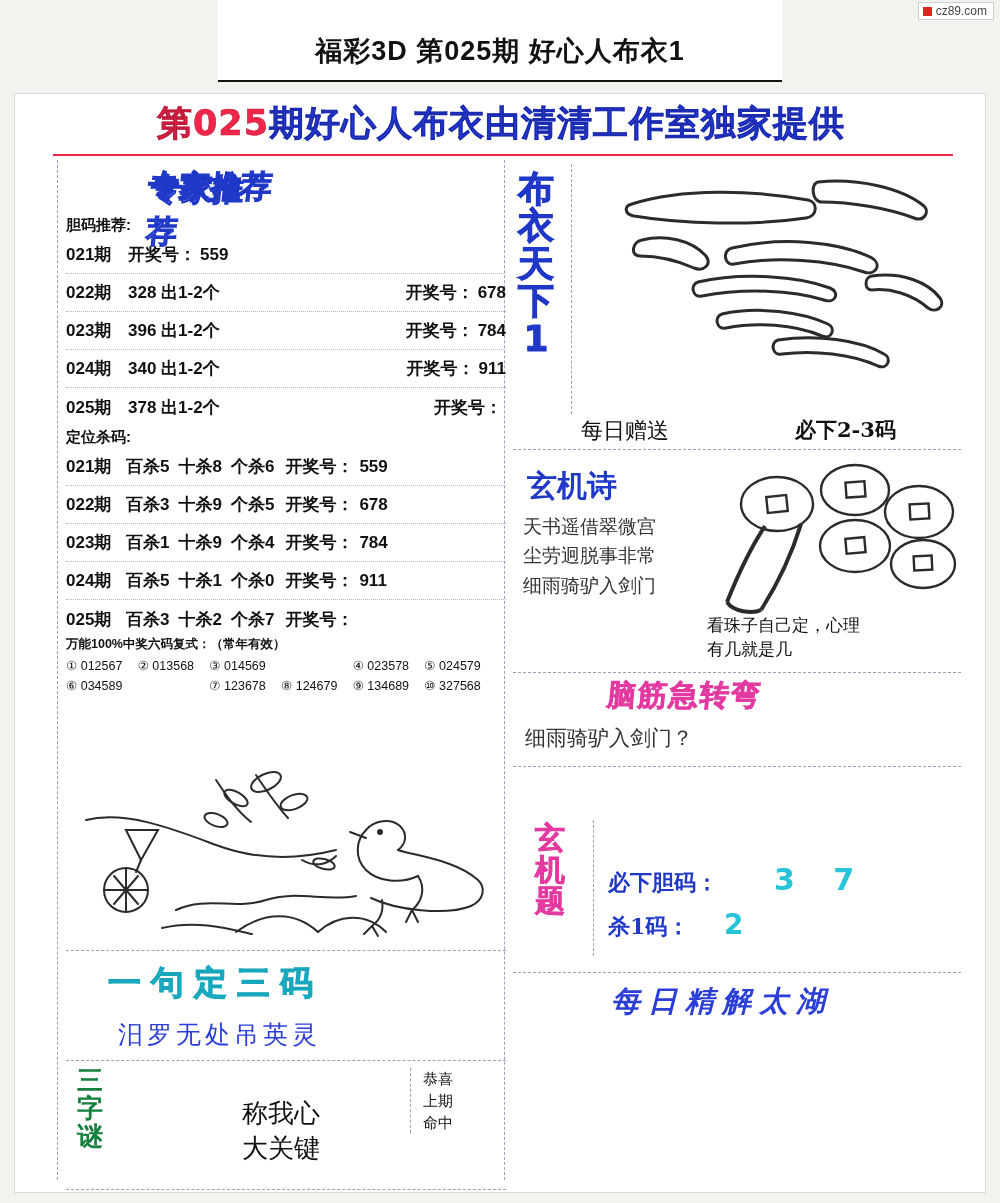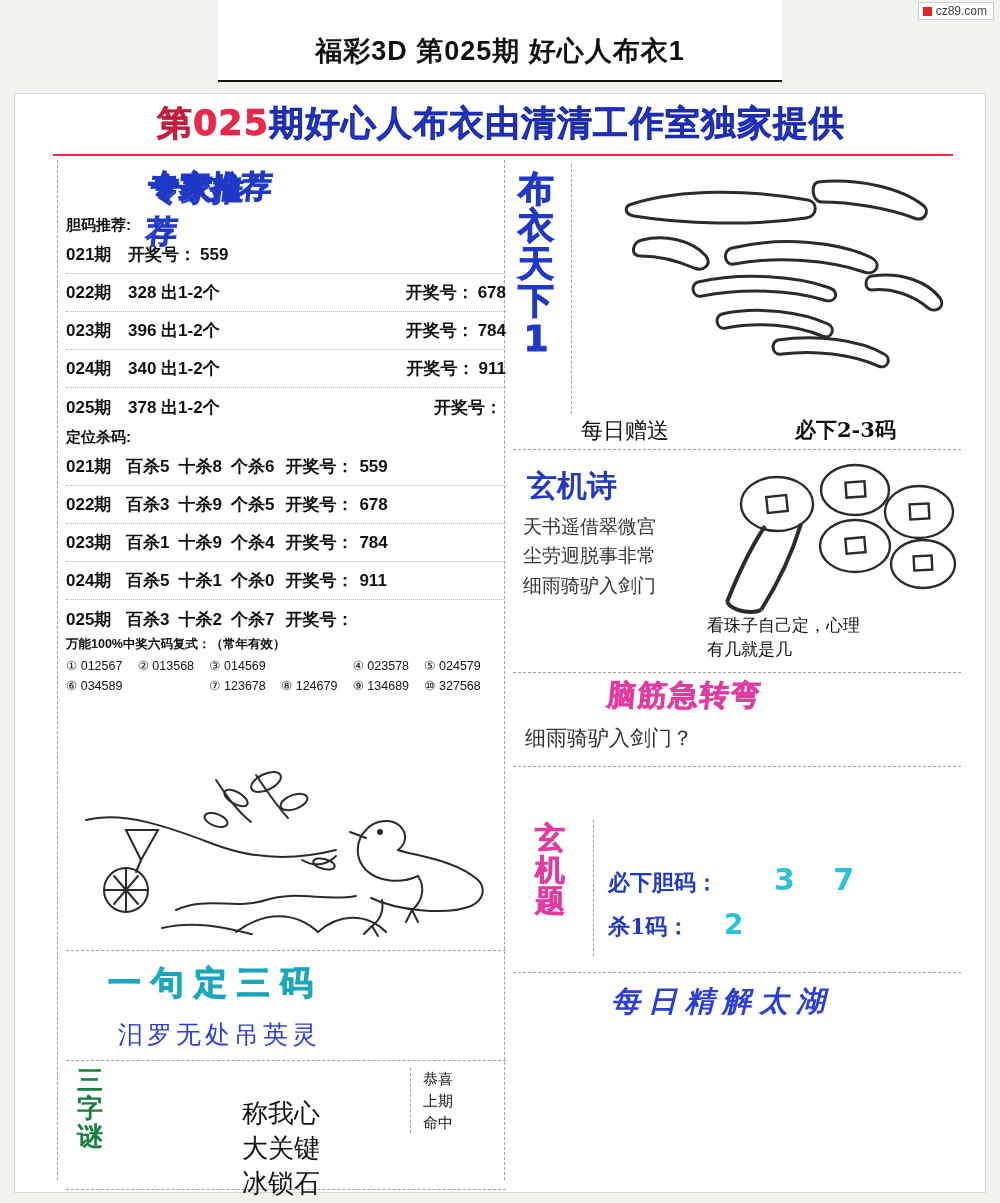--- a/index.html
+++ b/index.html
@@ -402,21 +402,20 @@
 
     <div class="poem-line">汨罗无处吊英灵</div>
 
     <div class="szm-box"></div>
     <div class="szm-label">
       <div>三字谜</div>
     </div>
     <div class="szm-words">
       <div>称我心</div>
       <div>大关键</div>
-      <div>冰锁石</div>
     </div>
     <div class="szm-right">
       <div>恭喜</div>
       <div>上期</div>
       <div>命中</div>
     </div>
 
     <div class="fs-row">
       <span class="fs-label">复式</span>
 

